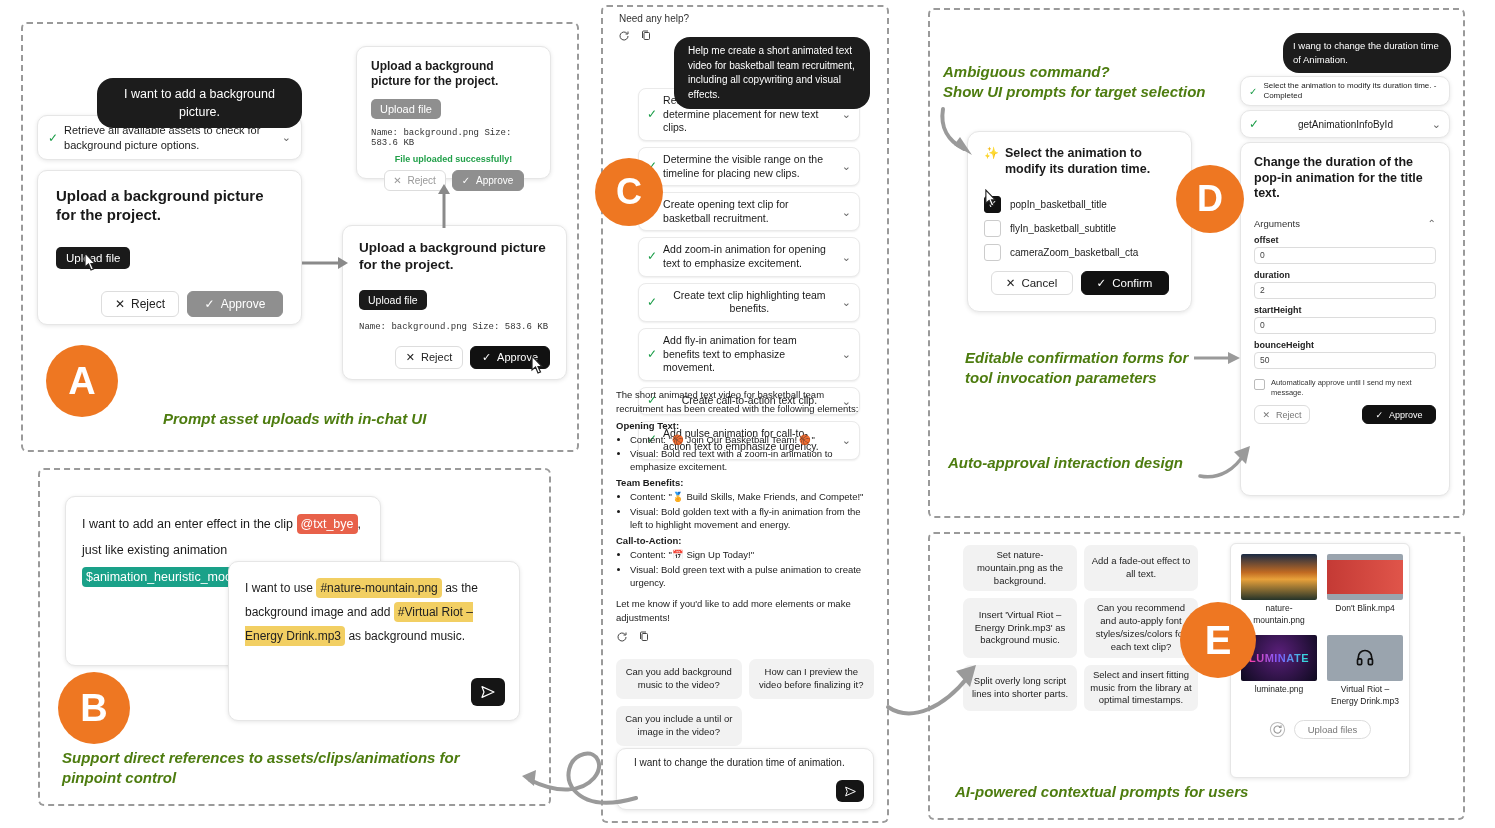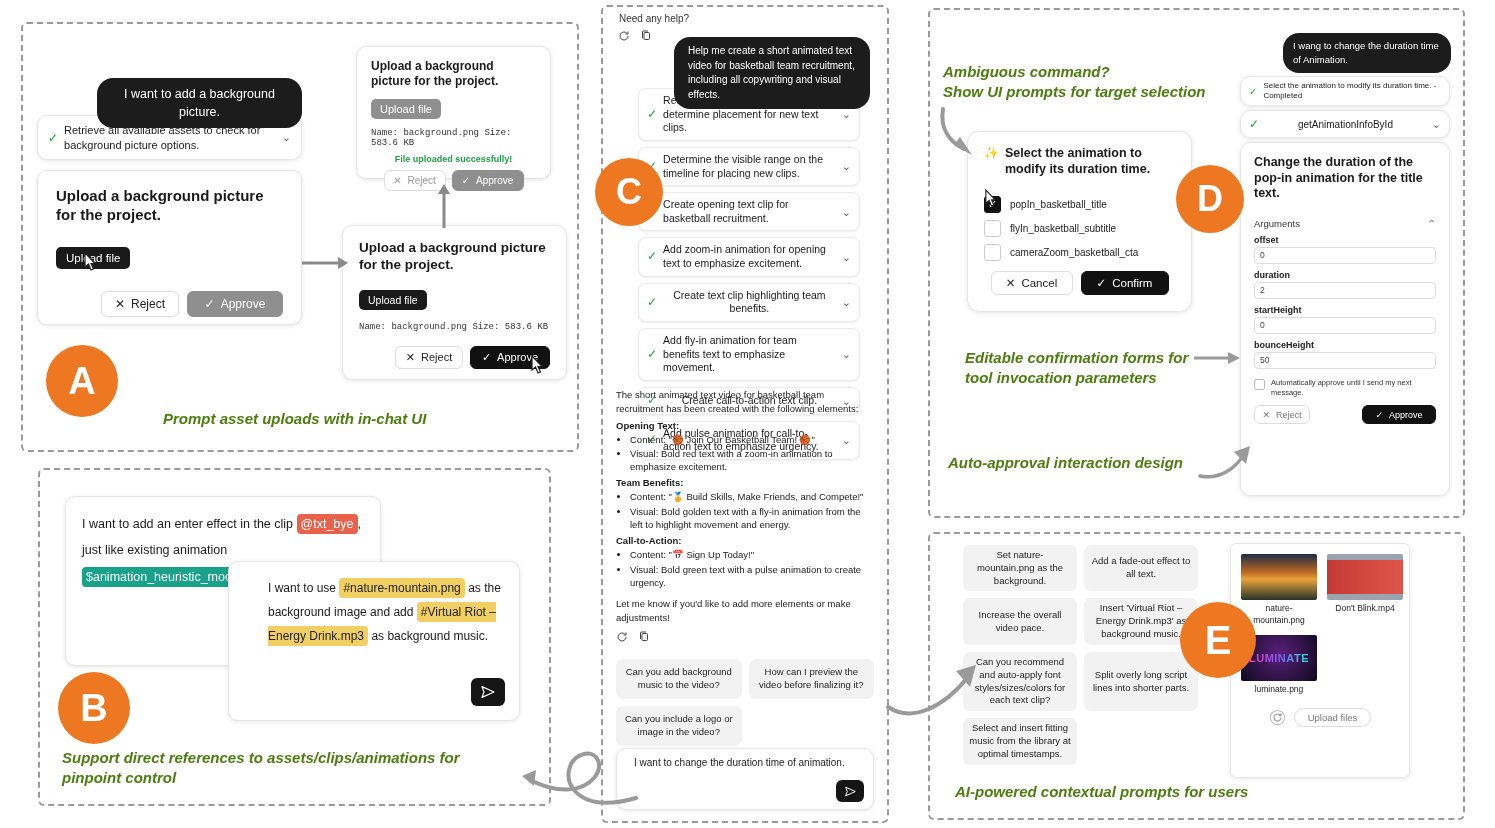--- a/index.html
+++ b/index.html
@@ -195,21 +195,21 @@
 
 <div class="panel" style="left:38px; top:468px; width:513px; height:338px;"></div>
 
 <div class="card" style="left:65px; top:496px; width:316px; height:170px; padding:14px 16px;">
   <div style="font-size:12.5px; line-height:2.1;">
     <span>I want to add an enter effect in the clip </span><span class="hl hl-red">@txt_bye</span><span>,   just like existing animation </span><span class="hl hl-teal">$animation_heuristic_moore</span>
   </div>
 </div>
 
 <div class="card" style="left:228px; top:561px; width:292px; height:160px; padding:14px 16px;">
-  <div style="font-size:12px; line-height:2.0;margin-left:23px;">
+  <div style="font-size:12px; line-height:2.0;">
     <span>I want to use </span><span class="hl hl-yellow">#nature-mountain.png</span><span> as the background image and add </span><span class="hl hl-yellow">#Virtual Riot – Energy Drink.mp3</span><span> as background music.</span>
   </div>
   <div class="send" style="position:absolute; right:14px; bottom:14px;">
     <svg width="16" height="16" viewBox="0 0 24 24">
         <path d="M3 20 L21 12 L3 4 L6 12 Z" fill="none" stroke="#fff" stroke-width="1.8" stroke-linejoin="round"></path>
       </svg>
   </div>
 </div>
 
 <div class="badge" style="left:58px; top:672px; width:72px; height:72px; font-size:38px;">
@@ -302,21 +302,21 @@
     <svg width="12" height="12" viewBox="0 0 24 24">
         <rect x="8" y="5" width="11" height="14" rx="2" fill="none" stroke="#444" stroke-width="2"></rect>
         <path d="M5 16V4a2 2 0 0 1 2-2h9" fill="none" stroke="#444" stroke-width="2"></path>
       </svg>
   </div>
 </div>
 
 <div id="c-suggestions" style="position:absolute; left:616px; top:659px; width:258px; display:grid; grid-template-columns:1fr 1fr; gap:7px;">
     <div class="chip" style="min-height: 40px;">Can you add background music to the video?</div>
     <div class="chip" style="min-height: 40px;">How can I preview the video before finalizing it?</div>
-    <div class="chip" style="min-height: 40px;">Can you include a logo or image in the video?</div>
+    <div class="chip" style="min-height: 40px;">Can you include a until or image in the video?</div>
   </div>
 
 <div class="card" style="left:616px; top:748px; width:258px; height:62px; padding:8px 17px;">
   <div style="font-size:10px; color:#222;">I want to change the duration time of animation.</div>
   <div class="send" style="position:absolute; right:9px; bottom:7px; width:28px; height:22px;">
     <svg width="13" height="13" viewBox="0 0 24 24">
         <path d="M3 20 L21 12 L3 4 L6 12 Z" fill="none" stroke="#fff" stroke-width="1.8" stroke-linejoin="round"></path>
       </svg>
   </div>
 </div>
@@ -446,21 +446,20 @@
 <svg class="arrow-svg" style="left:1198px; top:440px; width:58px; height:42px;" viewBox="0 0 58 42">
   <path d="M2 36 C22 40 38 28 46 14" fill="none" stroke="#9a9a9a" stroke-width="3.5" stroke-linecap="round"></path>
   <path d="M36 12 L52 6 L48 24 Z" fill="#9a9a9a"></path>
 </svg>
 
 <div class="panel" style="left:928px; top:532px; width:537px; height:288px;"></div>
 
 <div id="e-prompts" style="position:absolute; left:963px; top:545px; width:235px; display:grid; grid-template-columns:1fr 1fr; gap:7px;">
     <div class="chip" style="min-height: 44px;">Set nature-mountain.png as the background.</div>
     <div class="chip" style="min-height: 44px;">Add a fade-out effect to all text.</div>
-    <div class="chip" style="min-height: 44px;">Increase the overall video pace.</div>
     <div class="chip" style="min-height: 44px;">Insert 'Virtual Riot – Energy Drink.mp3' as background music.</div>
     <div class="chip" style="min-height: 44px;">Can you recommend and auto-apply font styles/sizes/colors for each text clip?</div>
     <div class="chip" style="min-height: 44px;">Split overly long script lines into shorter parts.</div>
     <div class="chip" style="min-height: 44px;">Select and insert fitting music from the library at optimal timestamps.</div>
   </div>
 
 <div class="card" style="left:1230px; top:543px; width:180px; height:235px; padding:10px; border-radius:6px;">
   <div id="e-assets" style="display:grid; grid-template-columns:1fr 1fr; gap:8px 10px;">
       <div style="display: flex; flex-direction: column; align-items: center;">
         <div style="width: 76px; height: 46px; border-radius: 2px; display: flex; align-items: center; justify-content: center; overflow: hidden; background: linear-gradient(rgb(21, 35, 58) 0%, rgb(138, 74, 30) 45%, rgb(42, 58, 48) 100%);">
@@ -475,20 +474,30 @@
         <div style="font-size: 8.5px; text-align: center; margin-top: 3px; line-height: 1.4; color: rgb(34, 34, 34);">Don't Blink.mp4</div>
       </div>
       <div style="display: flex; flex-direction: column; align-items: center;">
         <div style="width: 76px; height: 46px; border-radius: 2px; display: flex; align-items: center; justify-content: flex-start; overflow: hidden; background: rgb(13, 10, 30);">
           <div style="width:100%;height:100%;display:flex;align-items:center;justify-content:center;background:radial-gradient(circle at 50% 40%, #5a1f7a, #0d0a1e);">
             <span style="font-size:11px;font-weight:bold;letter-spacing:0.5px;background:linear-gradient(90deg,#ff3ea5,#7b5cff,#2ee6d6);-webkit-background-clip:text;background-clip:text;color:transparent;">LUMINATE</span>
           </div>
         </div>
         <div style="font-size: 8.5px; text-align: center; margin-top: 3px; line-height: 1.4; color: rgb(34, 34, 34);">luminate.png</div>
       </div>
+      <div style="display: flex; flex-direction: column; align-items: center;">
+        <div style="width: 76px; height: 46px; border-radius: 2px; display: flex; align-items: center; justify-content: center; overflow: hidden; background: rgb(154, 164, 174);">
+          <svg width="20" height="20" viewBox="0 0 24 24">
+            <path d="M4 14v-3a8 8 0 0 1 16 0v3" fill="none" stroke="#111" stroke-width="2"></path>
+            <rect x="3" y="13" width="5" height="7" rx="1.5" fill="none" stroke="#111" stroke-width="2"></rect>
+            <rect x="16" y="13" width="5" height="7" rx="1.5" fill="none" stroke="#111" stroke-width="2"></rect>
+          </svg>
+        </div>
+        <div style="font-size: 8.5px; text-align: center; margin-top: 3px; line-height: 1.4; color: rgb(34, 34, 34);">Virtual Riot – Energy Drink.mp3</div>
+      </div>
     </div>
   <div style="display:flex; gap:8px; align-items:center; justify-content:center; margin-top:12px;">
     <svg width="17" height="17" viewBox="0 0 24 24">
         <circle cx="12" cy="12" r="10" fill="none" stroke="#bbb" stroke-width="1.5"></circle>
         <path d="M17 12a5 5 0 1 1-1.5-3.5M17 6v3h-3" fill="none" stroke="#999" stroke-width="1.6"></path>
       </svg>
     <div style="border:1px solid #ddd;border-radius:13px;padding:3px 13px;font-size:9.5px;color:#777;">Upload files</div>
   </div>
 </div>
 

